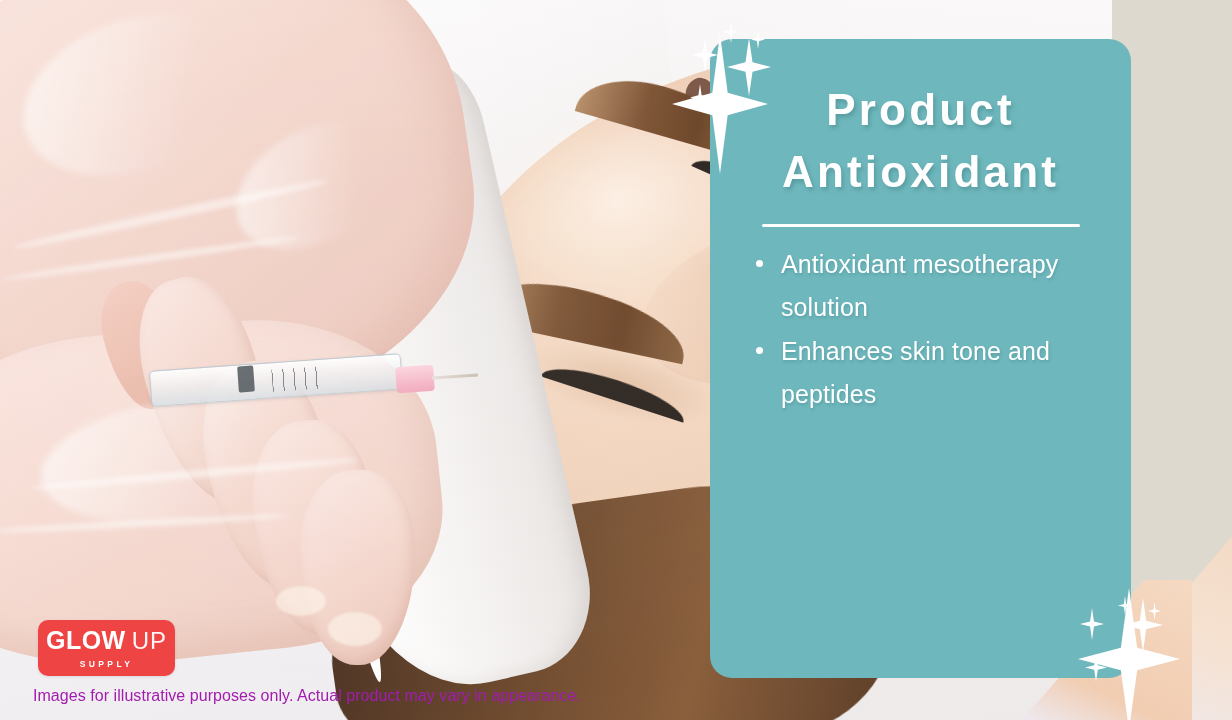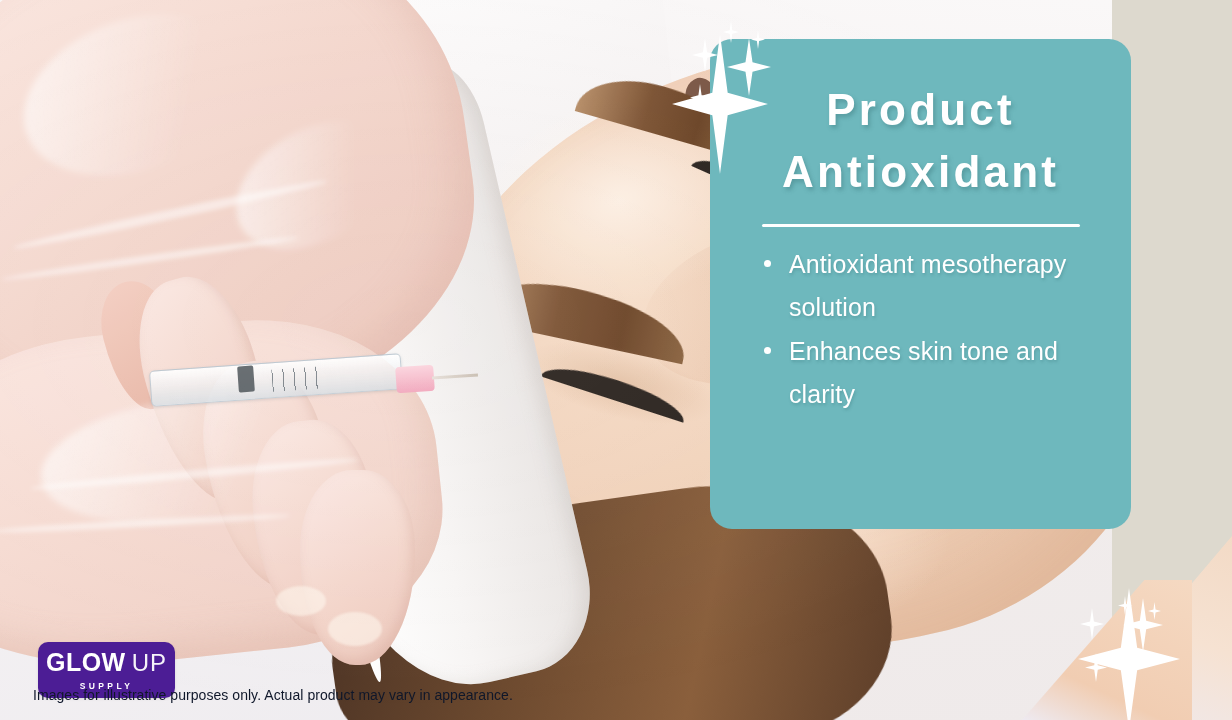--- a/index.html
+++ b/index.html
@@ -344,21 +344,21 @@
     right: 40px; bottom: 0;
     width: 170px; height: 140px;
     background: linear-gradient(205deg, #f5d9c2 0%, #f1cdb2 70%, #eeeaf1 100%);
     clip-path: polygon(0 100%, 72% 0, 100% 0, 100% 100%);
   }
 
   
   .card {
     position: absolute;
     left: 710px; top: 39px;
-    width: 421px; height: 490px;
+    width: 421px; height: 639px;
     background: #6EB8BD;
     border-radius: 22px;
     box-sizing: border-box;
     padding: 34px 34px 20px 34px;
   }
   .card-title {
     color: #ffffff;
     font-weight: 700;
     font-size: 44px;
     line-height: 1.40;
@@ -371,21 +371,21 @@
   .card-title .tline { display: block; }
   .card-divider {
     width: 318px;
     height: 3px;
     background: #ffffff;
     margin: 22px auto 16px auto;
     border-radius: 2px;
   }
   .bullet-list {
     list-style: none;
-    margin: 8px;
+    margin: 0;
     padding: 0 6px 0 4px;
   }
   .bullet-item {
     position: relative;
     color: #ffffff;
     font-size: 25px;
     line-height: 1.72;
     padding-left: 33px;
     margin-bottom: 1px;
     text-shadow: 1px 2px 3px rgba(60,120,125,0.38);
@@ -434,28 +434,27 @@
   .sp-br-s1    { left: 1080px; top: 608px; width: 24px;  height: 32px; }
   .sp-br-s2    { left: 1118px; top: 596px; width: 14px;  height: 19px; }
   .sp-br-s3    { left: 1148px; top: 602px; width: 13px;  height: 18px; }
   .sp-br-s4    { left: 1085px; top: 653px; width: 22px;  height: 29px; }
 
   
   .logo {
     position: absolute;
     left: 38px; top: 620px;
     width: 137px; height: 56px;
-    background: #4c1d95;
+    background: #ef4444;
     border-radius: 10px;
     display: flex;
     flex-direction: column;
     align-items: center;
     justify-content: center;
     box-shadow: 0 1px 3px rgba(0,0,0,0.10);
-    margin-top: 22px;
   }
   .logo-main {
     display: flex;
     align-items: baseline;
     gap: 6px;
     line-height: 1;
   }
   .logo-glow {
     color: #ffffff;
     font-size: 25px;
@@ -474,22 +473,22 @@
     font-size: 8.5px;
     font-weight: 700;
     letter-spacing: 3.4px;
     margin-top: 6px;
   }
 
   
   .disclaimer {
     position: absolute;
     left: 33px; top: 687px;
-    color: #0f172a;
-    font-size: 14px;
+    color: #a21caf;
+    font-size: 16px;
     font-weight: 500;
     letter-spacing: 0.05px;
     white-space: nowrap;
   }
 </style>
 </head>
 <body>
 
 <div class="canvas">
 
@@ -550,21 +549,21 @@
   </div>
 
   <div class="card">
     <h1 class="card-title">
       <span class="tline">Product</span>
       <span class="tline">Antioxidant</span>
     </h1>
     <div class="card-divider"></div>
     <ul class="bullet-list">
       <li class="bullet-item">Antioxidant mesotherapy solution</li>
-      <li class="bullet-item">Enhances skin tone and clarity</li>
+      <li class="bullet-item">Enhances skin tone and peptides</li>
     </ul>
   </div>
 
   <div class="sparkle star sp-tl-big"></div>
   <div class="sparkle star sp-tl-mid"></div>
   <div class="sparkle star sp-tl-s1"></div>
   <div class="sparkle star sp-tl-s2"></div>
   <div class="sparkle star sp-tl-s3"></div>
   <div class="sparkle star sp-tl-s4"></div>
 

